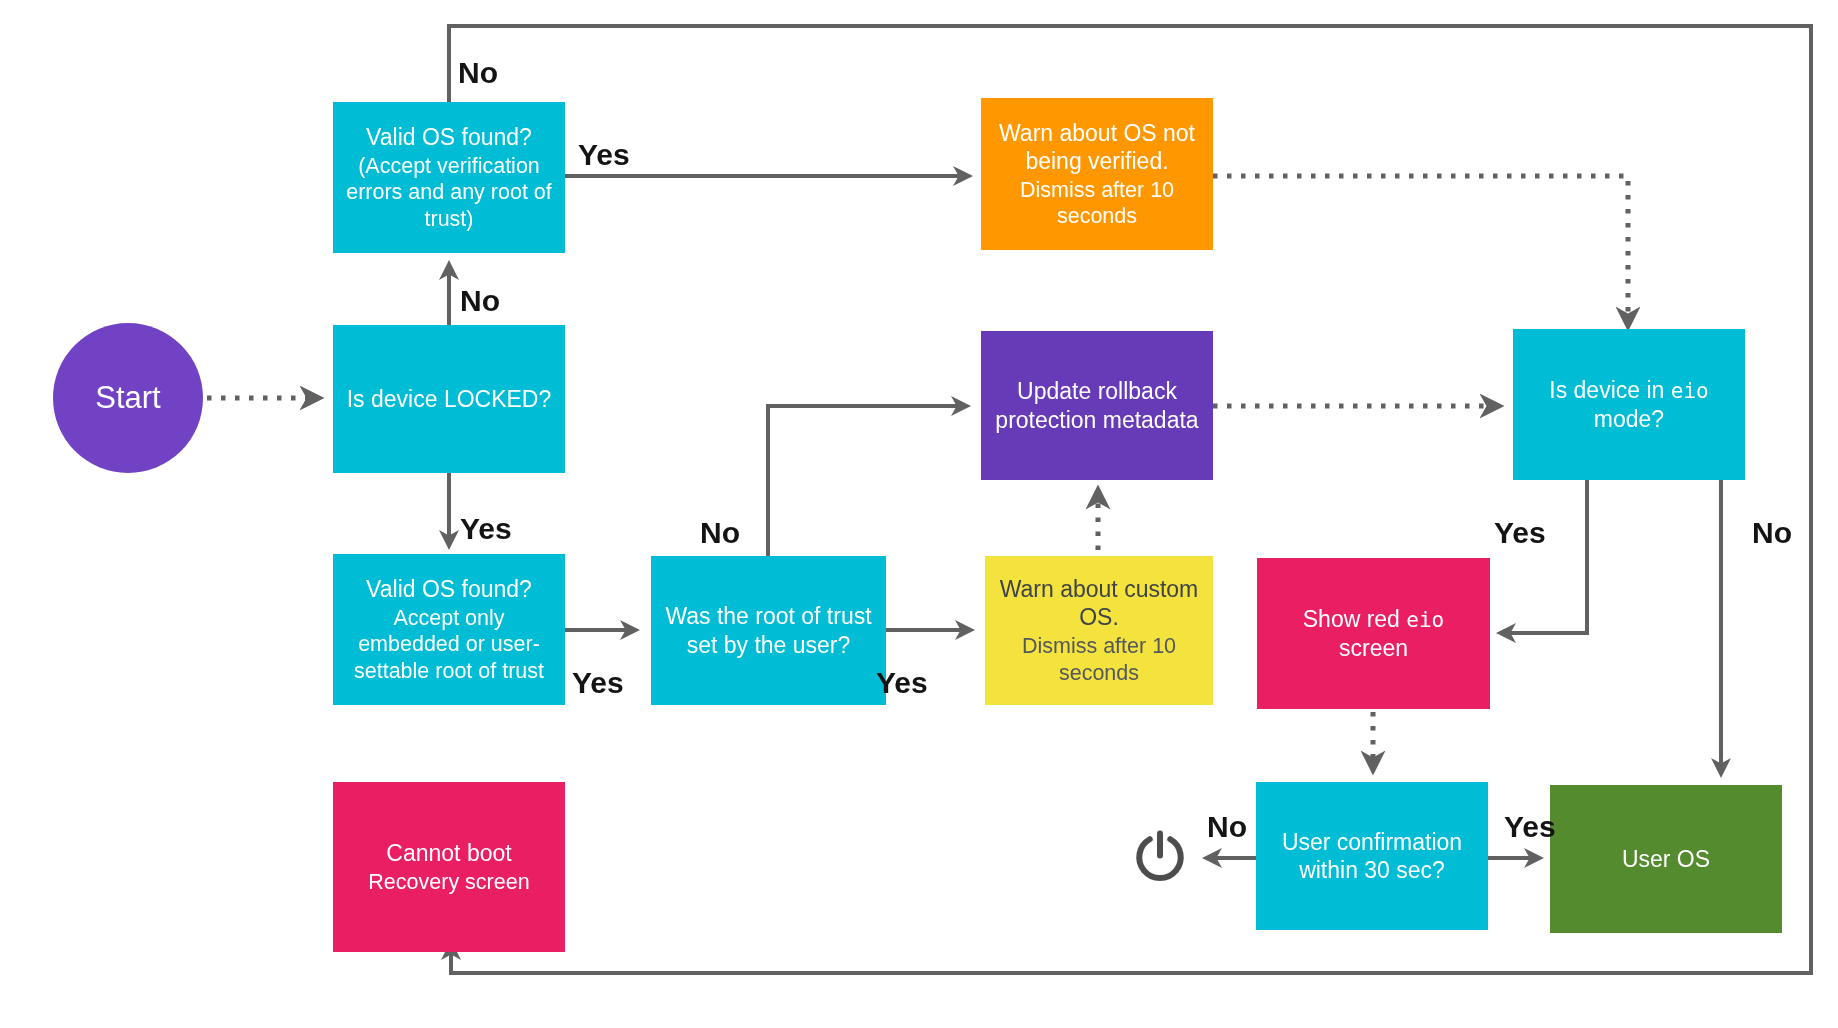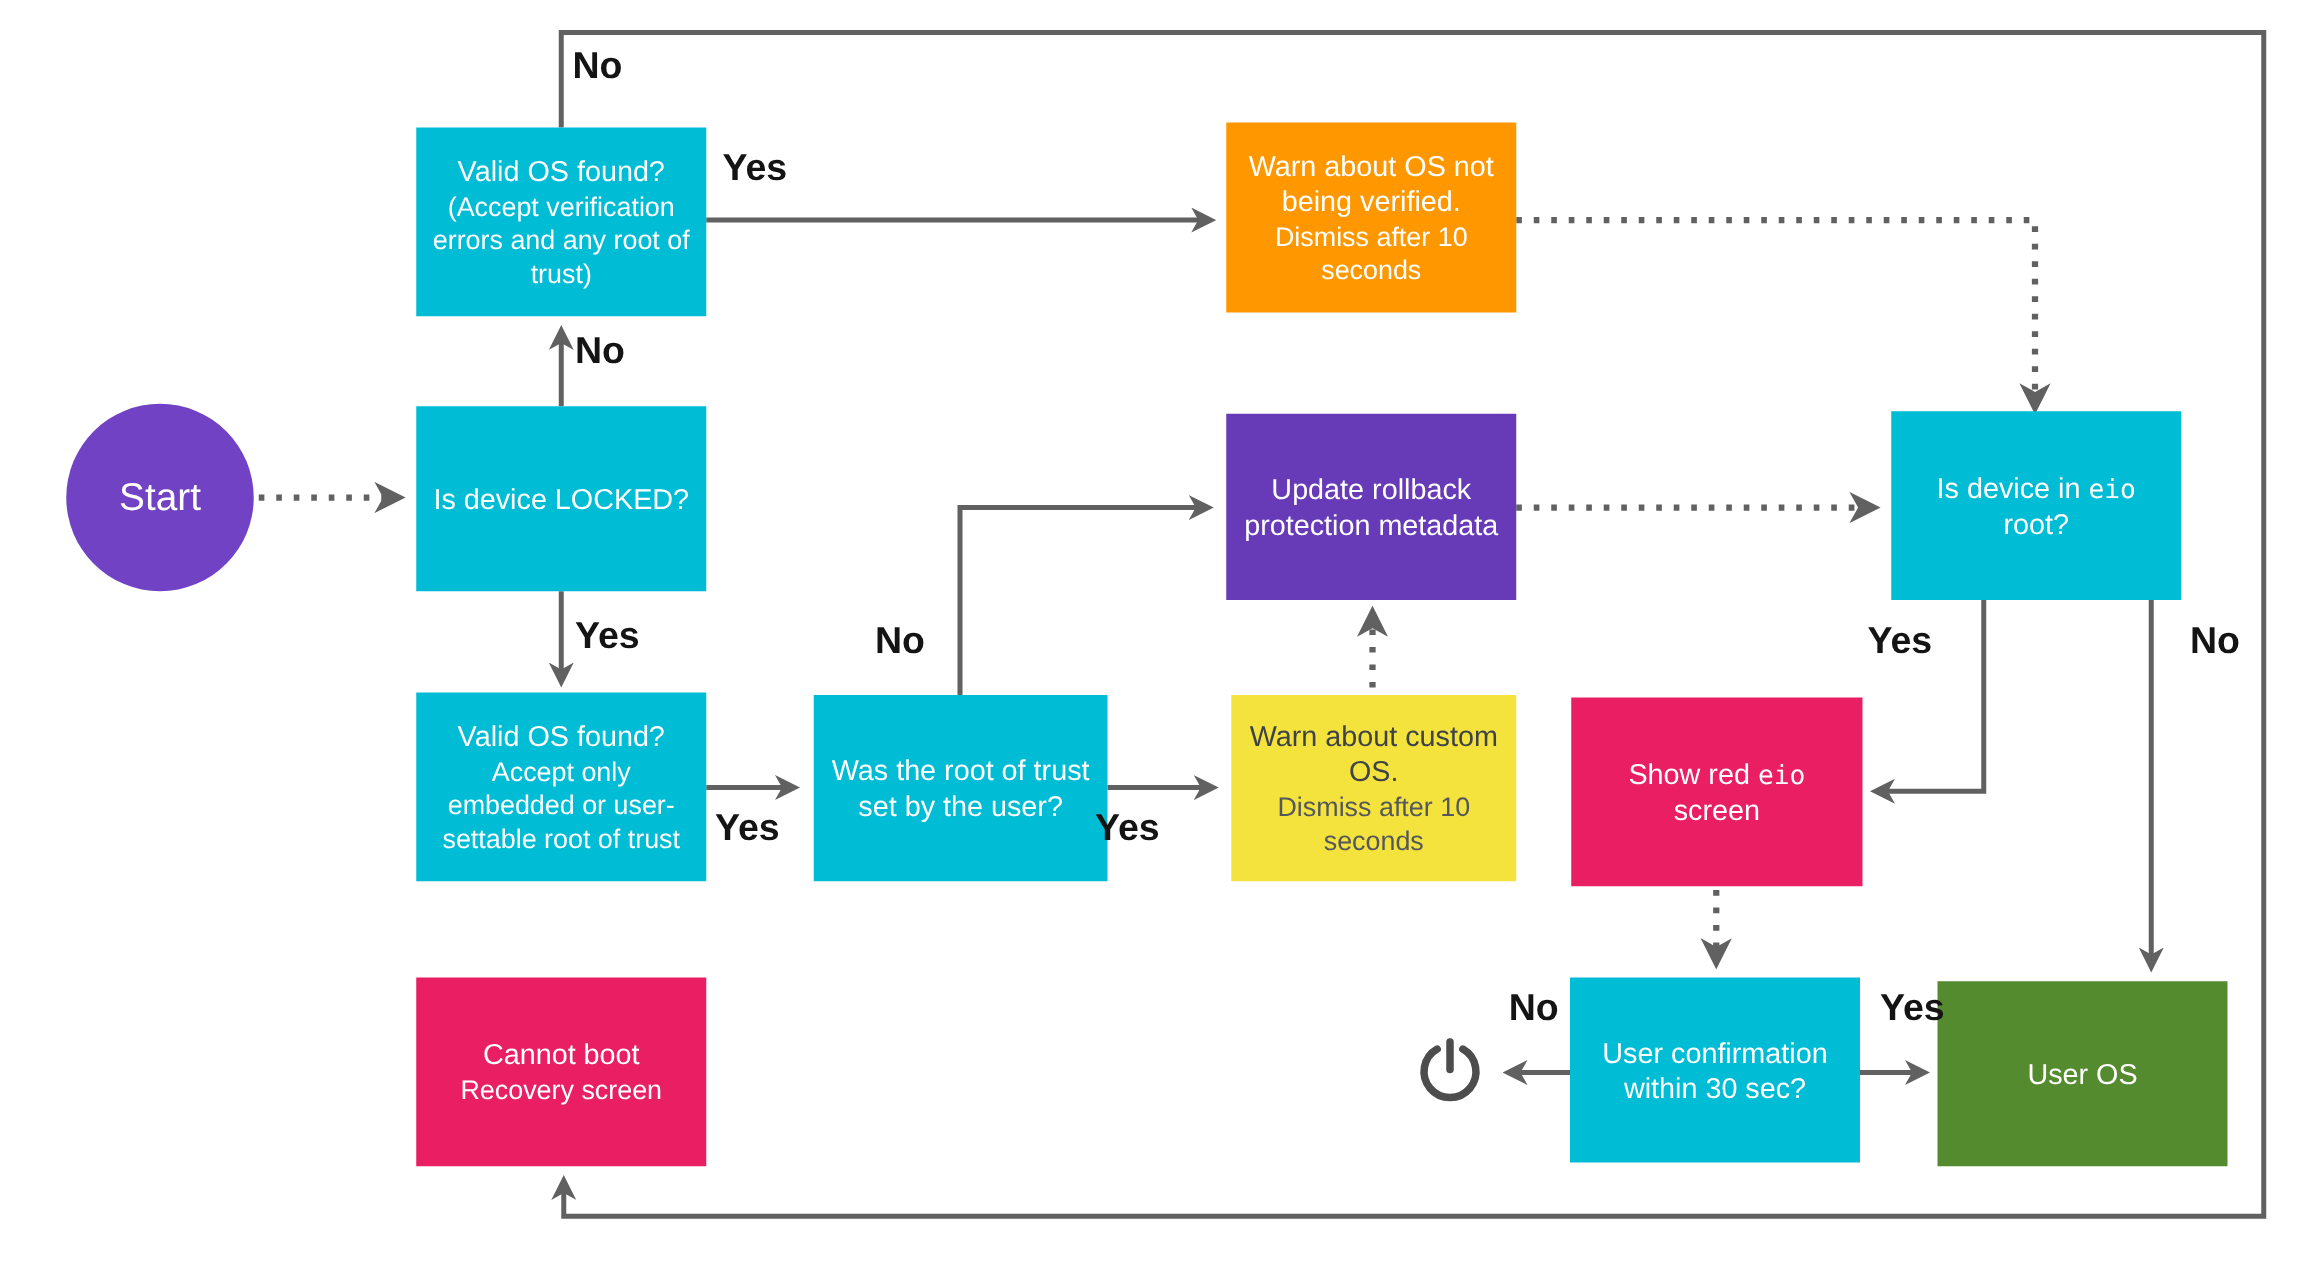--- a/index.html
+++ b/index.html
@@ -25,21 +25,21 @@
   .green{background:var(--green);}
   .yellow{background:var(--yellow);}
   .yellow .title{color:var(--yellow-text);}
   .yellow .subtitle{color:var(--yellow-subtext);}
   .start{
     border-radius:50%;background:var(--purple-circle);
   }
   .start .title{font-size:31px;text-align:center;}
   .edge-label{
     position:absolute;font-weight:700;font-size:30px;line-height:1;
-    color:var(--label);white-space:nowrap;
+    color:var(--label);white-space:nowrap;margin-top:20px;
   }
   .power{position:absolute;left:1130px;top:826px;width:60px;height:62px;}
   .power svg{width:100%;height:100%;}
 </style>
 </head>
 <body>
 
 <div class="canvas">
 
   <svg class="wires">
@@ -82,42 +82,42 @@
 
   <div class="node cyan" style="left:333px;top:325px;width:232px;height:148px">
     <div class="title">Is device LOCKED?</div>
   </div>
 
   <div class="node purple" style="left:981px;top:331px;width:232px;height:149px">
     <div class="title">Update rollback protection metadata</div>
   </div>
 
   <div class="node cyan" style="left:1513px;top:329px;width:232px;height:151px">
-    <div class="title"><span>Is device in </span><span class="mono">eio</span><span> root?</span></div>
+    <div class="title"><span>Is device in </span><span class="mono">eio</span><span> mode?</span></div>
   </div>
 
   <div class="node cyan" style="left:333px;top:554px;width:232px;height:151px">
     <div class="title">Valid OS found?</div>
     <div class="subtitle">Accept only embedded or user-settable root of trust</div>
   </div>
 
   <div class="node cyan" style="left:651px;top:556px;width:235px;height:149px">
     <div class="title">Was the root of trust set by the user?</div>
   </div>
 
   <div class="node yellow" style="left:985px;top:556px;width:228px;height:149px">
     <div class="title">Warn about custom OS.</div>
     <div class="subtitle">Dismiss after 10 seconds</div>
   </div>
 
   <div class="node pink" style="left:1257px;top:558px;width:233px;height:151px">
     <div class="title"><span>Show red </span><span class="mono">eio</span><span> screen</span></div>
   </div>
 
-  <div class="node pink" style="left:333px;top:782px;width:232px;height:151px">
+  <div class="node pink" style="left:333px;top:782px;width:232px;height:170px">
     <div class="title">Cannot boot</div>
     <div class="subtitle">Recovery screen</div>
   </div>
 
   <div class="node cyan" style="left:1256px;top:782px;width:232px;height:148px">
     <div class="title">User confirmation within 30 sec?</div>
   </div>
 
   <div class="node green" style="left:1550px;top:785px;width:232px;height:148px">
     <div class="title">User OS</div>

